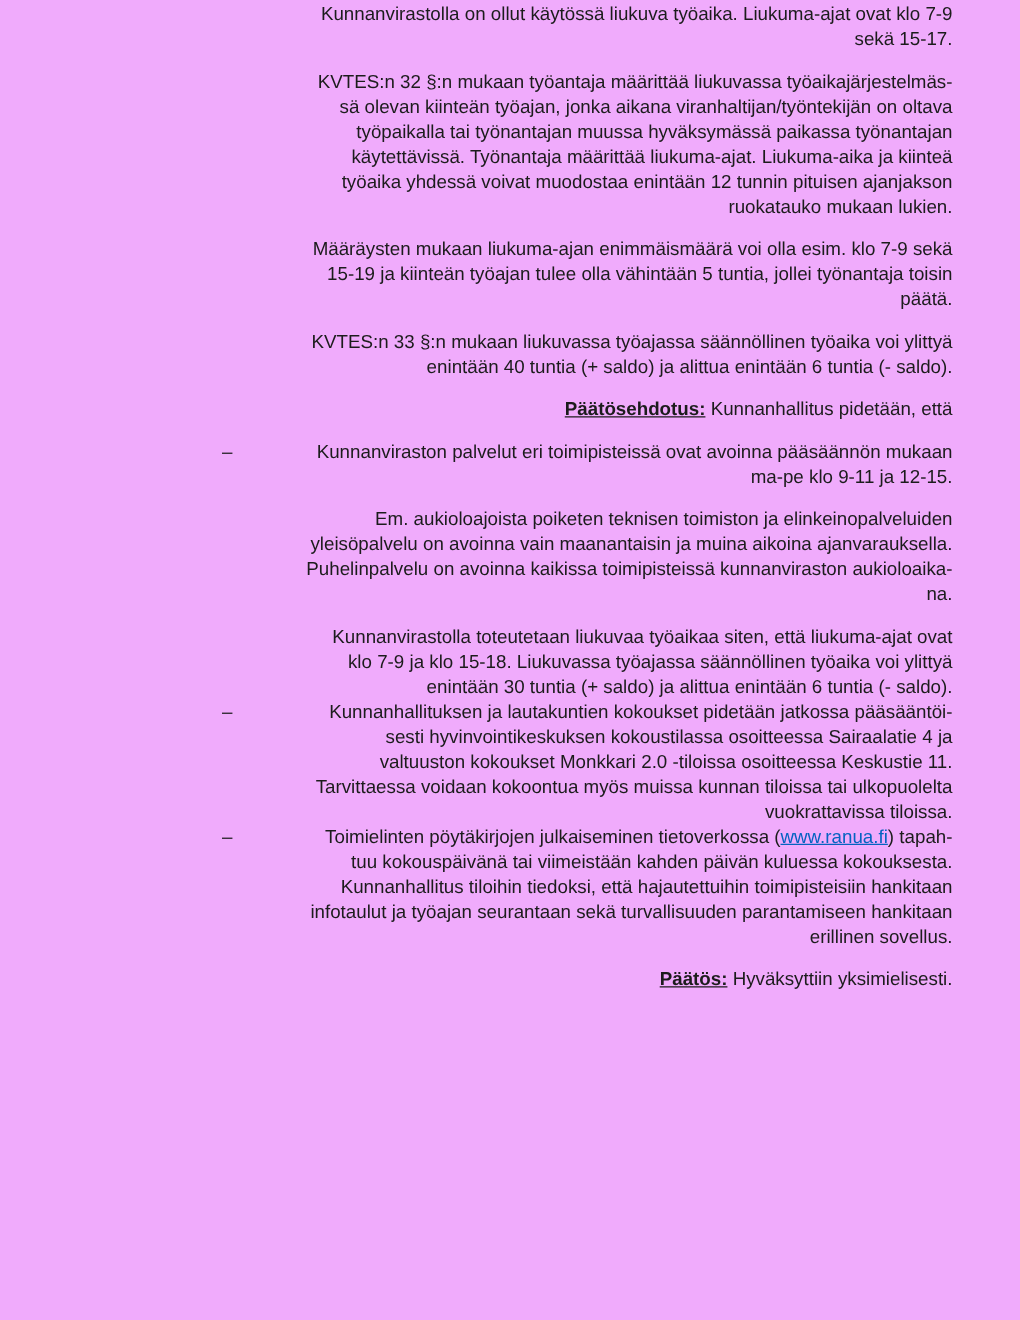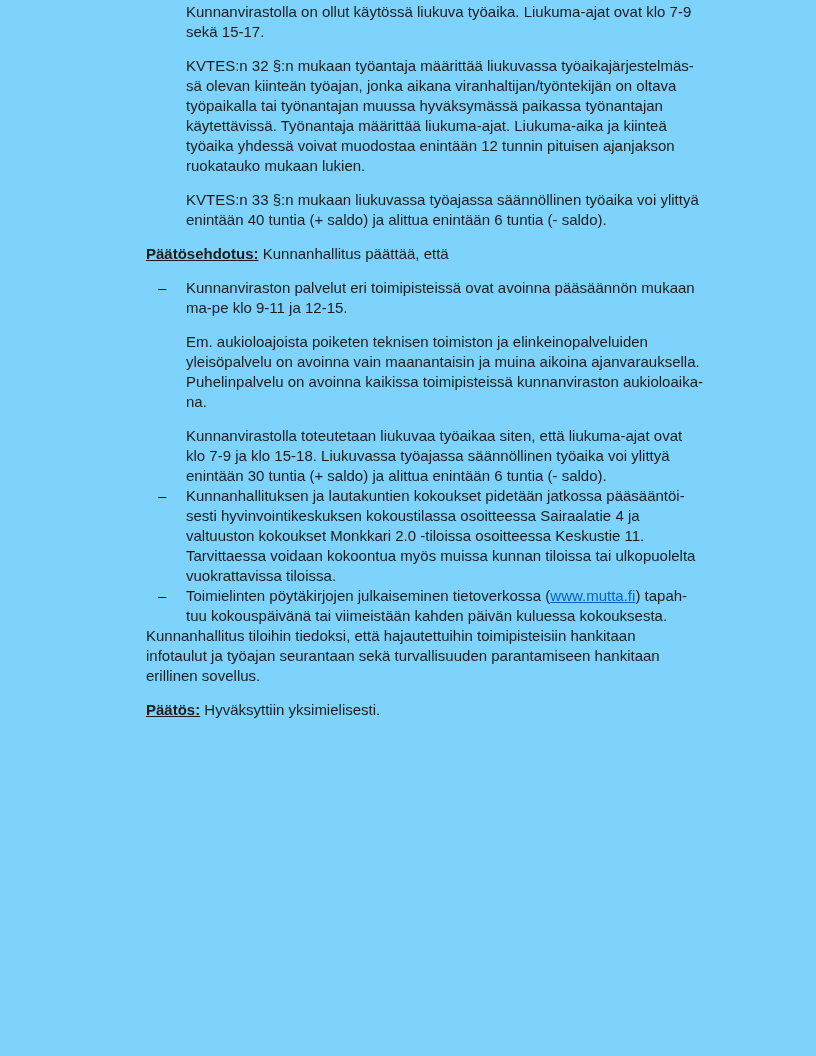--- a/index.html
+++ b/index.html
@@ -1,25 +1,26 @@
 <!DOCTYPE html>
 <html><head>
 <meta charset="utf-8">
 <style>
   html, body { margin: 0; padding: 0; background: #ffffff; }
   .page {
     position: relative;
     width: 816px;
     height: 1056px;
-    background: #7dd3fc;
+    background: #f0abfc;
     overflow: hidden;
     font-family: "Liberation Sans", "DejaVu Sans", sans-serif;
     font-size: 15px;
     line-height: 20px;
     color: #1c1c1c;
+    text-align: right;
   }
   .content {
     position: absolute;
     left: 146px;
     top: 2px;
     width: 616px;
   }
   .para {
     margin: 0 0 14px 0;
     white-space: pre-line;
@@ -50,24 +51,27 @@
   <div class="content">
 
     <p class="para indent">Kunnanvirastolla on ollut käytössä liukuva työaika. Liukuma-ajat ovat klo 7-9
 sekä 15-17.</p>
     <p class="para indent">KVTES:n 32 §:n mukaan työantaja määrittää liukuvassa työaikajärjestelmäs-
 sä olevan kiinteän työajan, jonka aikana viranhaltijan/työntekijän on oltava
 työpaikalla tai työnantajan muussa hyväksymässä paikassa työnantajan
 käytettävissä. Työnantaja määrittää liukuma-ajat. Liukuma-aika ja kiinteä
 työaika yhdessä voivat muodostaa enintään 12 tunnin pituisen ajanjakson
 ruokatauko mukaan lukien.</p>
+    <p class="para indent">Määräysten mukaan liukuma-ajan enimmäismäärä voi olla esim. klo 7-9 sekä
+15-19 ja kiinteän työajan tulee olla vähintään 5 tuntia, jollei työnantaja toisin
+päätä.</p>
     <p class="para indent">KVTES:n 33 §:n mukaan liukuvassa työajassa säännöllinen työaika voi ylittyä
 enintään 40 tuntia (+ saldo) ja alittua enintään 6 tuntia (- saldo).</p>
 
-    <p class="para"><span class="label">Päätösehdotus:</span> <span>Kunnanhallitus päättää, että</span></p>
+    <p class="para"><span class="label">Päätösehdotus:</span> <span>Kunnanhallitus pidetään, että</span></p>
 
     <div class="bullet">
       <div class="bullet-marker">–</div>
       <div class="bullet-body">
         <p class="para">Kunnanviraston palvelut eri toimipisteissä ovat avoinna pääsäännön mukaan
 ma-pe klo 9-11 ja 12-15.</p>
         <p class="para">Em. aukioloajoista poiketen teknisen toimiston ja elinkeinopalveluiden
 yleisöpalvelu on avoinna vain maanantaisin ja muina aikoina ajanvarauksella.
 Puhelinpalvelu on avoinna kaikissa toimipisteissä kunnanviraston aukioloaika-
 na.</p>
@@ -84,21 +88,21 @@
 sesti hyvinvointikeskuksen kokoustilassa osoitteessa Sairaalatie 4 ja
 valtuuston kokoukset Monkkari 2.0 -tiloissa osoitteessa Keskustie 11.
 Tarvittaessa voidaan kokoontua myös muissa kunnan tiloissa tai ulkopuolelta
 vuokrattavissa tiloissa.</p>
       </div>
     </div>
 
     <div class="bullet">
       <div class="bullet-marker">–</div>
       <div class="bullet-body">
-        <p class="para"><span>Toimielinten pöytäkirjojen julkaiseminen tietoverkossa (</span><span class="link">www.mutta.fi</span><span>) tapah-
+        <p class="para"><span>Toimielinten pöytäkirjojen julkaiseminen tietoverkossa (</span><span class="link">www.ranua.fi</span><span>) tapah-
 tuu kokouspäivänä tai viimeistään kahden päivän kuluessa kokouksesta.</span></p>
       </div>
     </div>
 
     <p class="para">Kunnanhallitus tiloihin tiedoksi, että hajautettuihin toimipisteisiin hankitaan
 infotaulut ja työajan seurantaan sekä turvallisuuden parantamiseen hankitaan
 erillinen sovellus.</p>
 
     <p class="para"><span class="label">Päätös:</span> <span>Hyväksyttiin yksimielisesti.</span></p>
 

